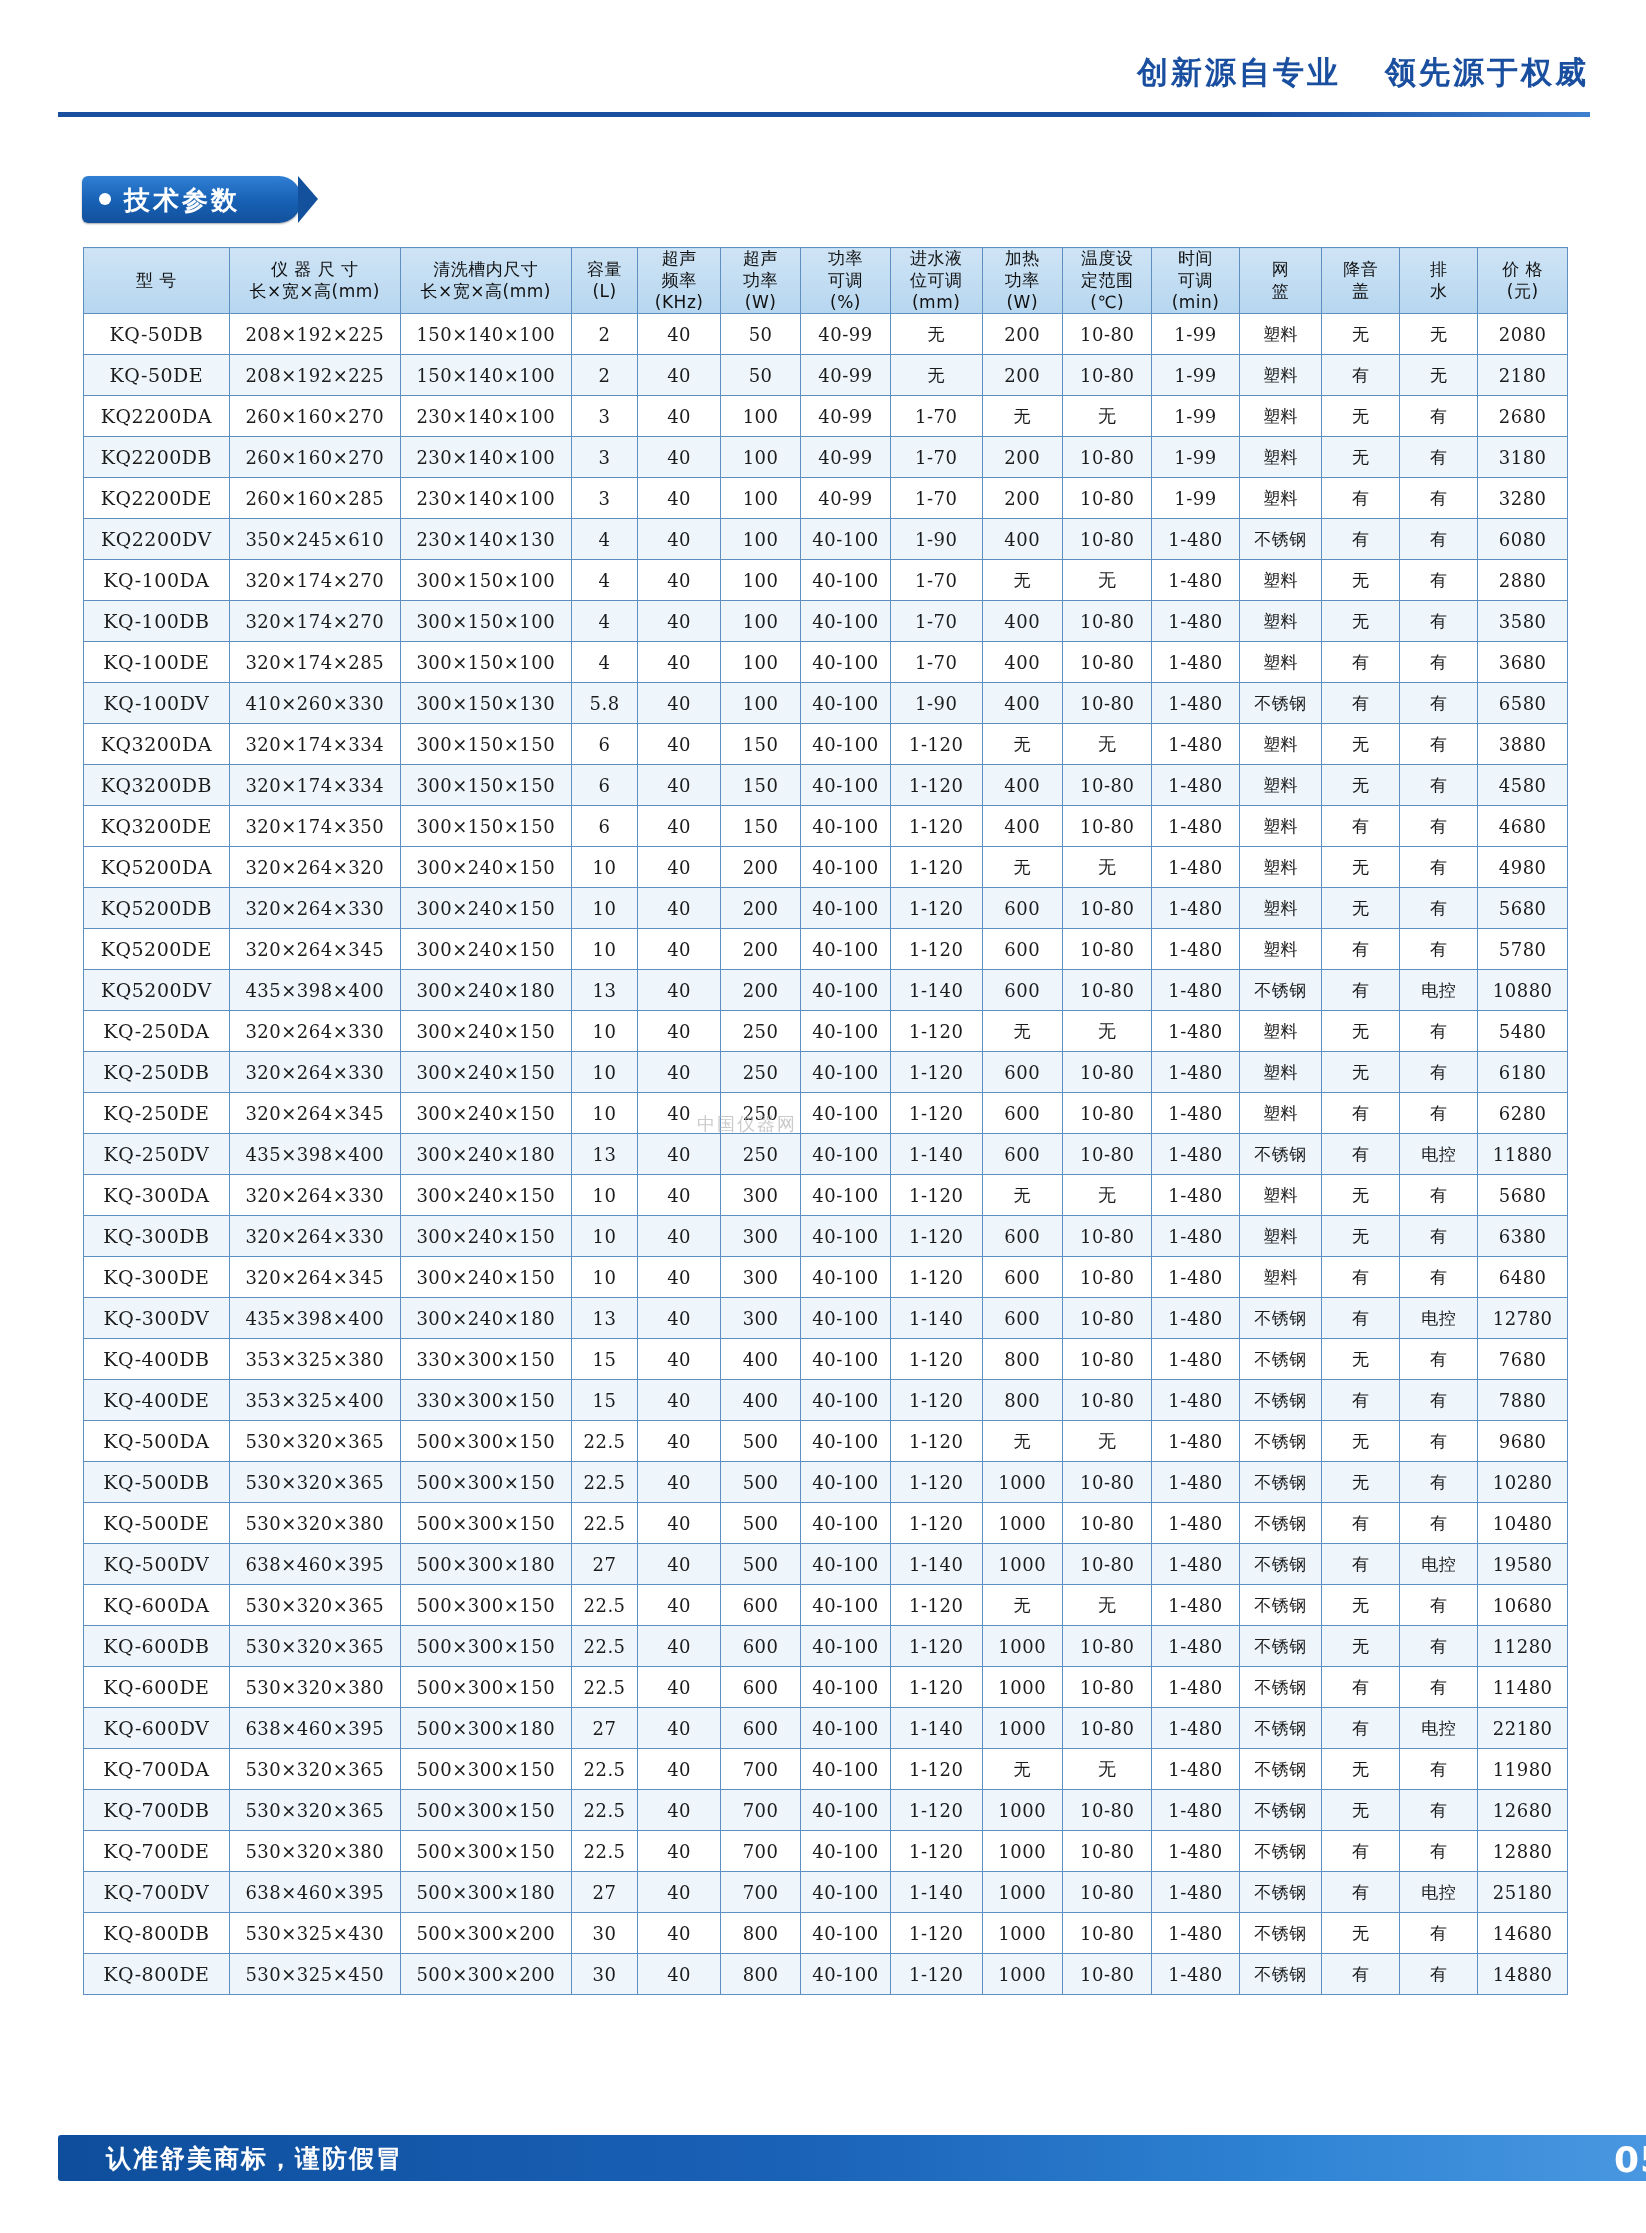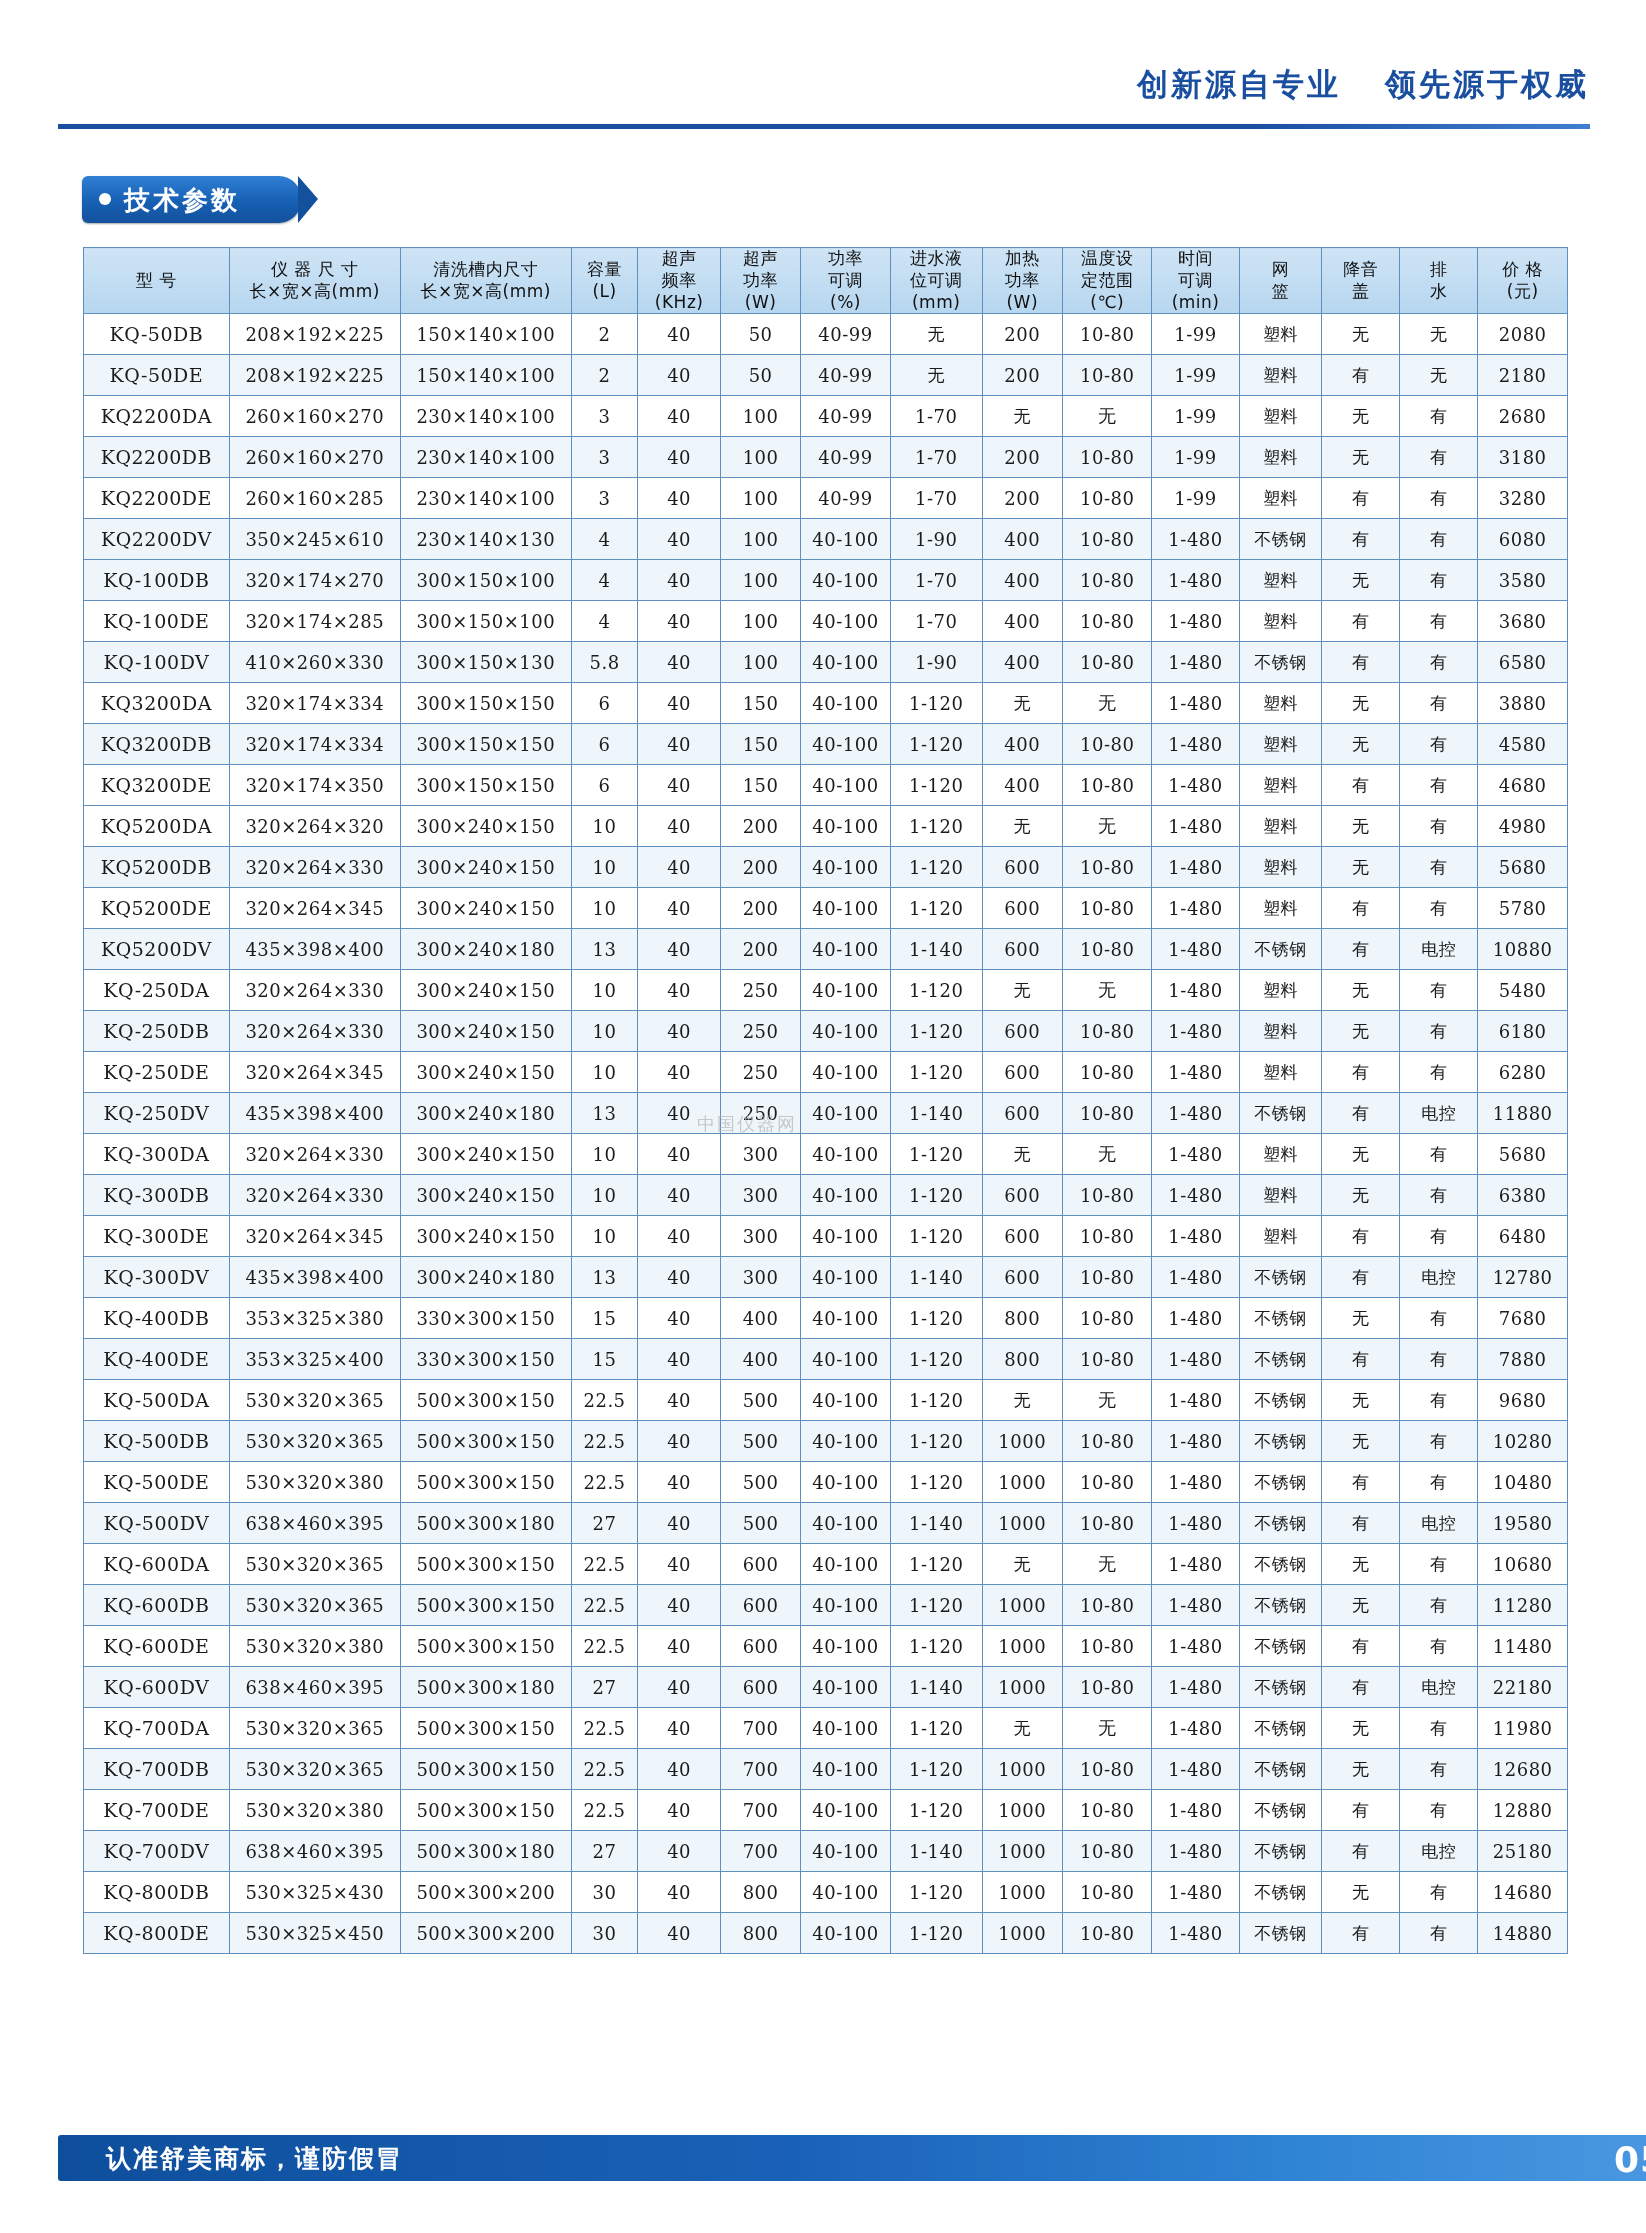--- a/index.html
+++ b/index.html
@@ -5,21 +5,21 @@
   html,body{margin:0;padding:0;}
   body{
     width:1647px;height:2234px;
     background:#ffffff;
     font-family:"Liberation Serif","DejaVu Serif",serif;
     position:relative;
     overflow:hidden;
   }
   
   .header{
-    position:absolute;left:0;top:12px;width:1647px;height:111px;
+    position:absolute;left:0;top:0;width:1647px;height:111px;
   }
   .header-text{
     position:absolute;right:58px;top:52px;
     font-family:"DejaVu Sans","Liberation Sans",sans-serif;
     font-size:31px;font-weight:bold;color:#1a4fa0;
     letter-spacing:3px;white-space:nowrap;
   }
   .header-text .gap{display:inline-block;width:44px;}
   .header-rule{
     position:absolute;left:58px;top:112px;width:1532px;height:5px;
@@ -329,20 +329,37 @@
           <td class="num">40-100</td>
           <td class="num">1-90</td>
           <td class="num">400</td>
           <td class="num">10-80</td>
           <td class="num">1-480</td>
           <td class="cn">不锈钢</td>
           <td class="cn">有</td>
           <td class="cn">有</td>
           <td class="num">6080</td>
         </tr>
+        <tr class="even">
+          <td class="model">KQ-100DA</td>
+          <td class="num">320×174×270</td>
+          <td class="num">300×150×100</td>
+          <td class="num">4</td>
+          <td class="num">40</td>
+          <td class="num">100</td>
+          <td class="num">40-100</td>
+          <td class="num">1-70</td>
+          <td class="cn">无</td>
+          <td class="num">无</td>
+          <td class="num">1-480</td>
+          <td class="cn">塑料</td>
+          <td class="cn">无</td>
+          <td class="cn">有</td>
+          <td class="num">2880</td>
+        </tr>
         <tr class="odd">
           <td class="model">KQ-100DB</td>
           <td class="num">320×174×270</td>
           <td class="num">300×150×100</td>
           <td class="num">4</td>
           <td class="num">40</td>
           <td class="num">100</td>
           <td class="num">40-100</td>
           <td class="num">1-70</td>
           <td class="num">400</td>

